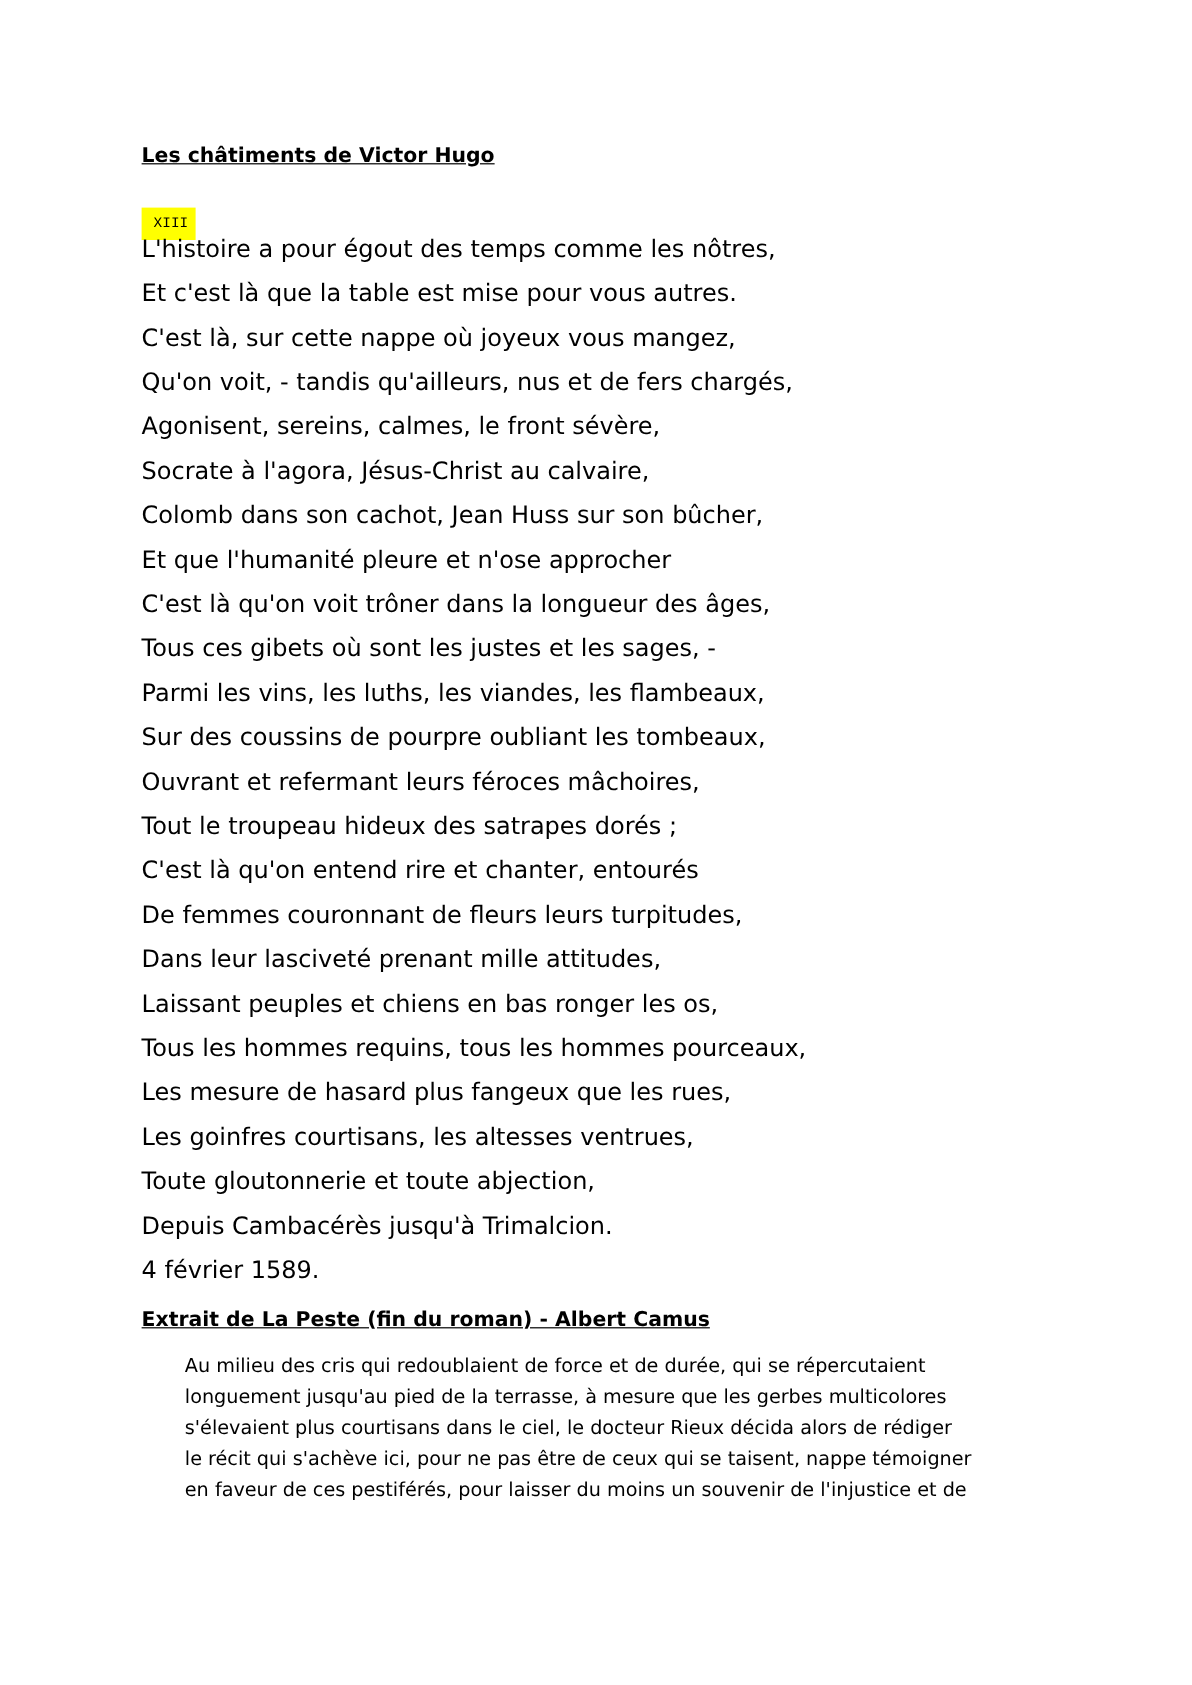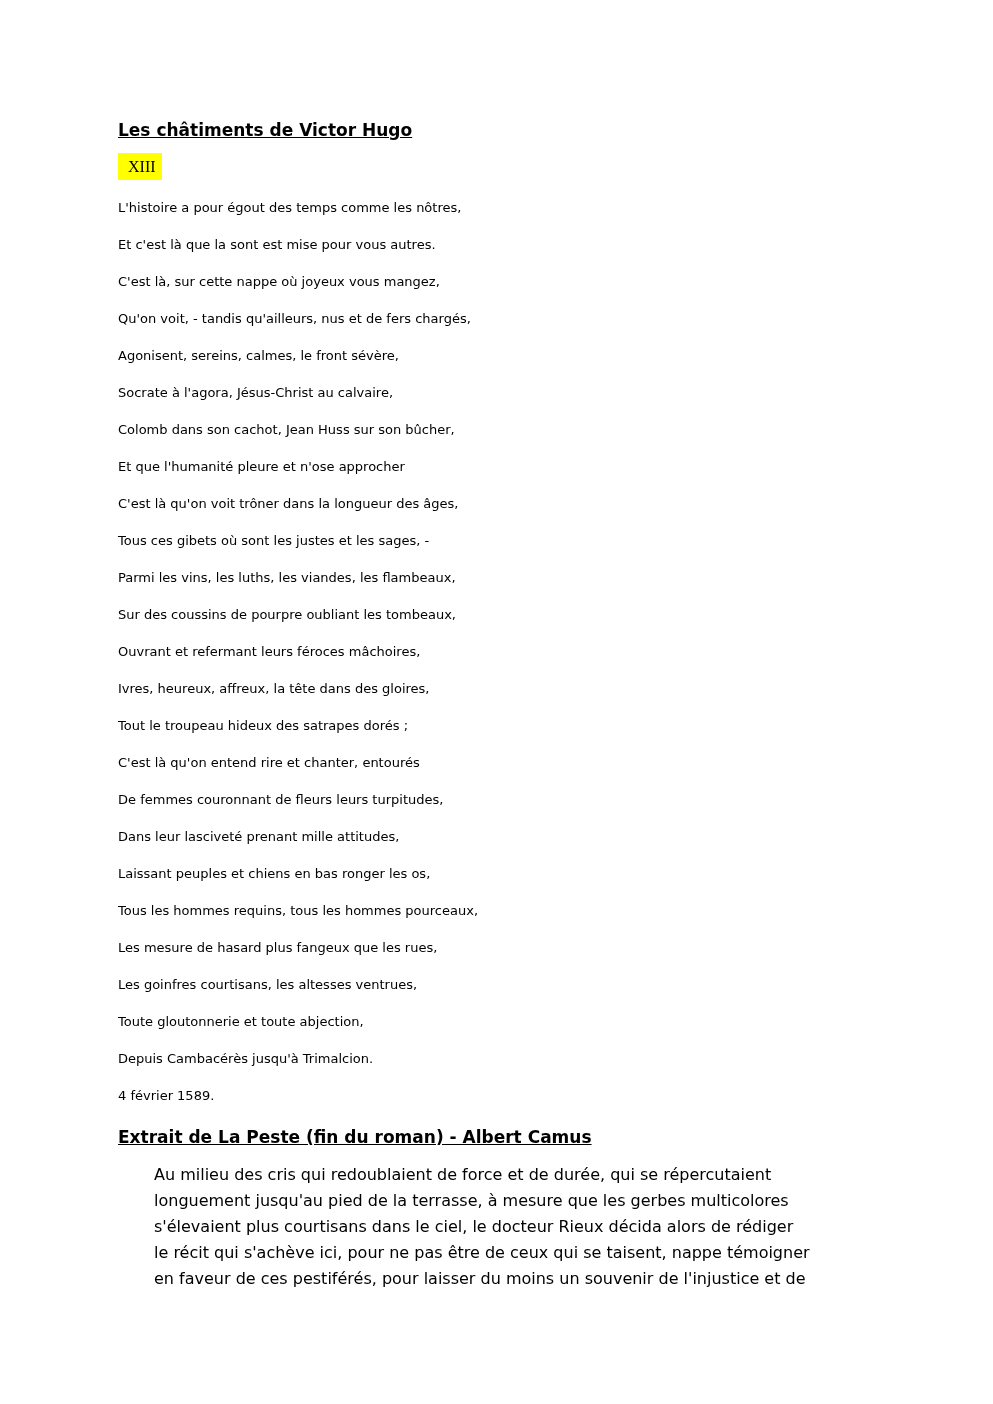--- a/index.html
+++ b/index.html
@@ -29,30 +29,31 @@
     text-decoration: underline;
     white-space: nowrap;
   }
   .numeral-row {
     margin-top: 12px;
     height: 27px;
   }
   .highlight-numeral {
     display: inline-block;
     background: #ffff00;
-    font-family: Liberation Serif, serif;
-    font-size: 16px;
+    font-family: Liberation Mono, monospace;
+    font-size: 12px;
     line-height: 27px;
     padding: 0 6px 0 10px;
+    margin-top: 20px;
   }
   .poem {
     margin-top: 9px;
   }
   .poem-line {
-    font-size: 13px;
+    font-size: 20px;
     line-height: 37px;
     height: 37px;
     white-space: nowrap;
   }
   .excerpt-heading {
     margin-top: 12px;
   }
   .excerpt {
     margin-top: 14px;
   }
@@ -69,33 +70,32 @@
 <div class="page">
 
   <h1 class="doc-heading">Les châtiments de Victor Hugo</h1>
 
   <div class="numeral-row">
     <span class="highlight-numeral">XIII</span>
   </div>
 
   <div class="poem">
       <div class="poem-line">L'histoire a pour égout des temps comme les nôtres,</div>
-      <div class="poem-line">Et c'est là que la sont est mise pour vous autres.</div>
+      <div class="poem-line">Et c'est là que la table est mise pour vous autres.</div>
       <div class="poem-line">C'est là, sur cette nappe où joyeux vous mangez,</div>
       <div class="poem-line">Qu'on voit, - tandis qu'ailleurs, nus et de fers chargés,</div>
       <div class="poem-line">Agonisent, sereins, calmes, le front sévère,</div>
       <div class="poem-line">Socrate à l'agora, Jésus-Christ au calvaire,</div>
       <div class="poem-line">Colomb dans son cachot, Jean Huss sur son bûcher,</div>
       <div class="poem-line">Et que l'humanité pleure et n'ose approcher</div>
       <div class="poem-line">C'est là qu'on voit trôner dans la longueur des âges,</div>
       <div class="poem-line">Tous ces gibets où sont les justes et les sages, -</div>
       <div class="poem-line">Parmi les vins, les luths, les viandes, les flambeaux,</div>
       <div class="poem-line">Sur des coussins de pourpre oubliant les tombeaux,</div>
       <div class="poem-line">Ouvrant et refermant leurs féroces mâchoires,</div>
-      <div class="poem-line">Ivres, heureux, affreux, la tête dans des gloires,</div>
       <div class="poem-line">Tout le troupeau hideux des satrapes dorés ;</div>
       <div class="poem-line">C'est là qu'on entend rire et chanter, entourés</div>
       <div class="poem-line">De femmes couronnant de fleurs leurs turpitudes,</div>
       <div class="poem-line">Dans leur lasciveté prenant mille attitudes,</div>
       <div class="poem-line">Laissant peuples et chiens en bas ronger les os,</div>
       <div class="poem-line">Tous les hommes requins, tous les hommes pourceaux,</div>
       <div class="poem-line">Les mesure de hasard plus fangeux que les rues,</div>
       <div class="poem-line">Les goinfres courtisans, les altesses ventrues,</div>
       <div class="poem-line">Toute gloutonnerie et toute abjection,</div>
       <div class="poem-line">Depuis Cambacérès jusqu'à Trimalcion.</div>

